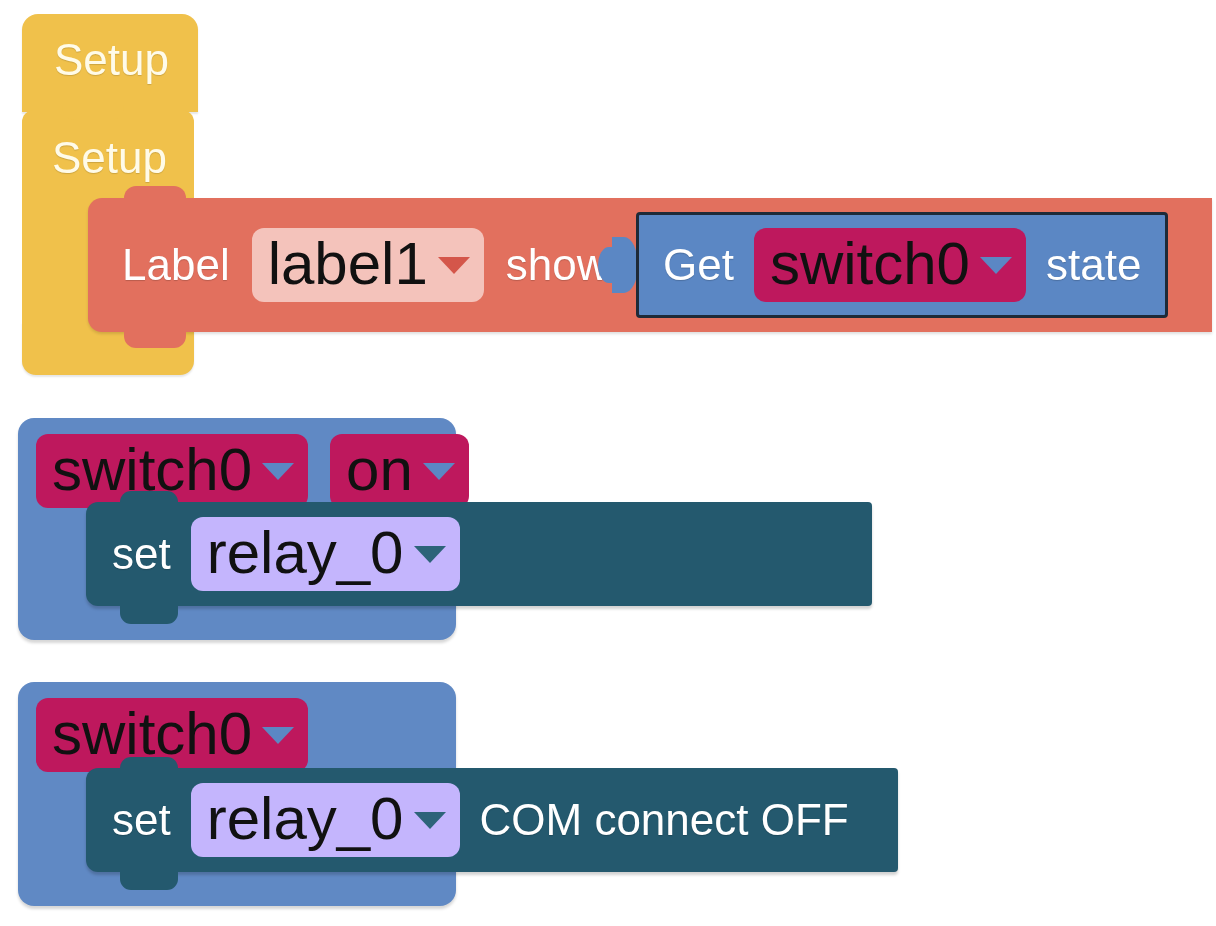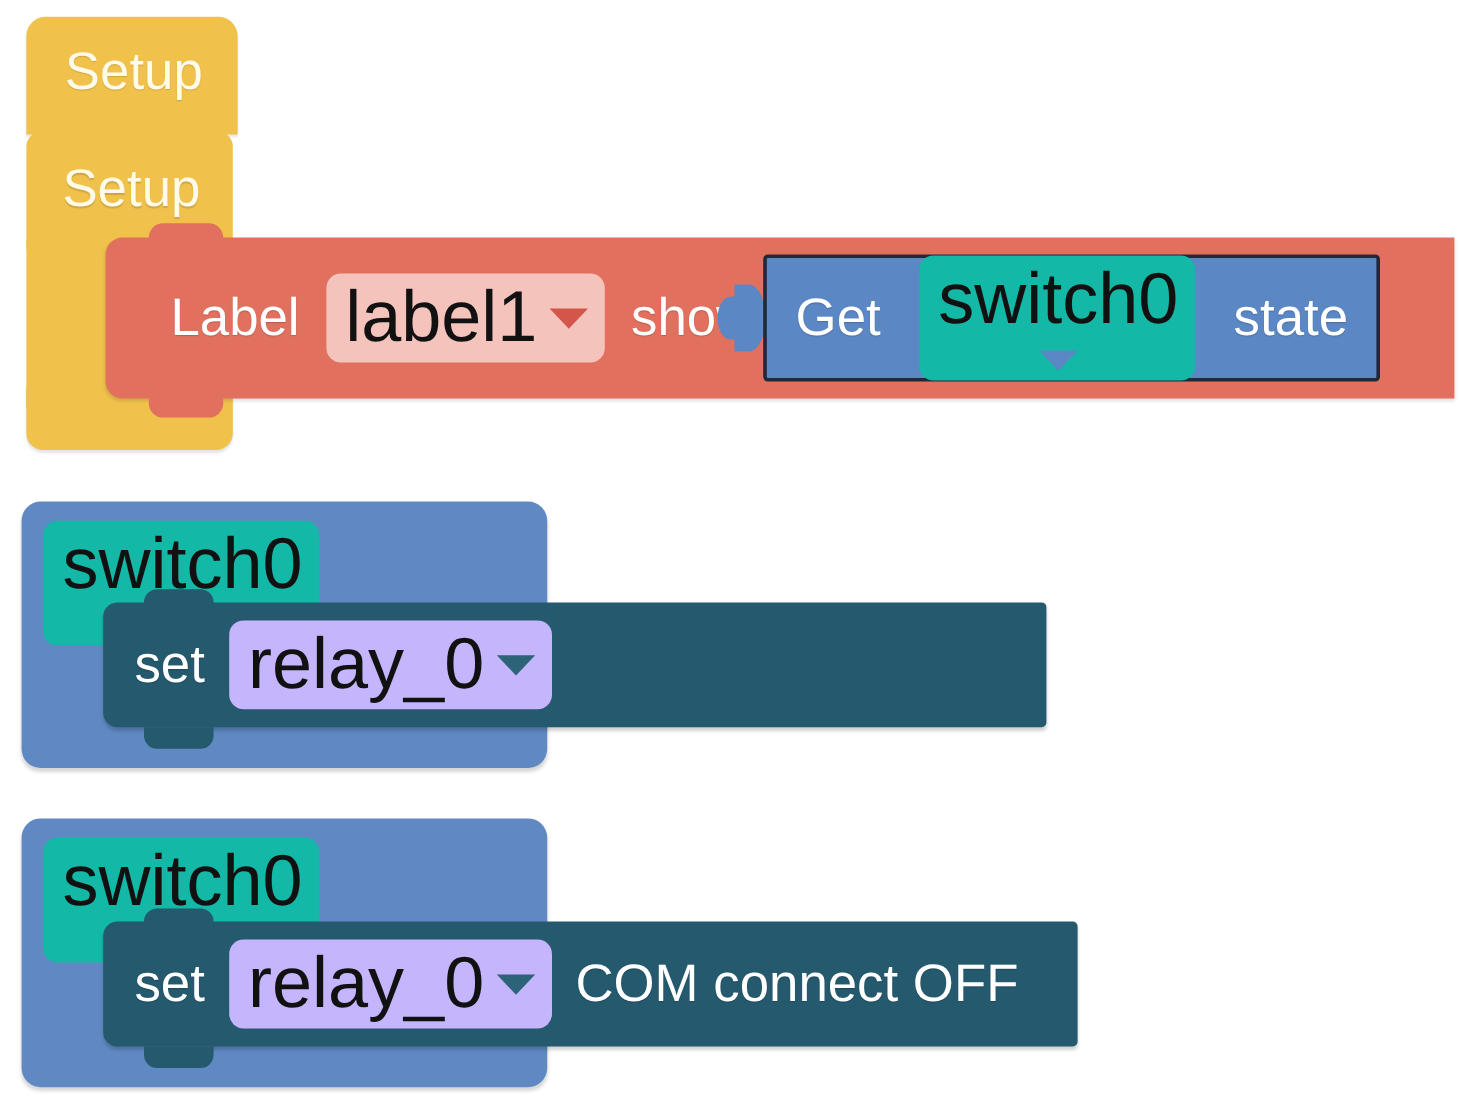--- a/index.html
+++ b/index.html
@@ -60,21 +60,21 @@
     border-right: 16px solid transparent;
     border-top-style: solid;
     border-top-width: 17px;
     flex: none;
     margin-top: 3px;
   }
 
   
   .dd.red       { background: #f4c3bb; }
   .dd.red .caret       { border-top-color: #d4564a; }
-  .dd.blue-lt   { background: #14b8a6; flex-direction: column; }
+  .dd.blue-lt   { background: #be185d; }
   .dd.blue-lt .caret   { border-top-color: #5b87c4; }
   .dd.teal-lt   { background: #c4b5fd; text-align: center; }
   .dd.teal-lt .caret   { border-top-color: #2d6379; }
 
   
   #setup-block {
     position: absolute;
     left: 22px;
     top: 14px;
     width: 176px;
@@ -184,21 +184,21 @@
     top: 130px;
     width: 62px;
     height: 20px;
     background: #e2705e;
     border-radius: 0 0 12px 12px;
   }
   #label-block .row {
     display: flex;
     align-items: center;
     gap: 22px;
-    margin-left: 54px;
+    margin-left: 34px;
   }
 
   
   #value-slot {
     position: absolute;
     left: 524px;
     top: 14px;
     display: flex;
     align-items: center;
   }
@@ -221,21 +221,21 @@
     background: #5b87c4;
     border-radius: 50% 0 0 50%;
   }
   #get-block {
     background: #5b87c4;
     border: 3px solid #1e2a38;
     border-radius: 4px;
     height: 106px;
     display: flex;
     align-items: center;
-    gap: 32px;
+    gap: 20px;
     padding: 6px 24px;
     box-sizing: border-box;
     position: relative;
     z-index: 6;
     justify-content: space-between;
   }
 
   
   .event-block {
     position: absolute;
@@ -334,20 +334,24 @@
 
         <span class="blk-text">state</span>
       </div>
     </div>
   </div>
 
   <div class="event-block" id="event-on">
     <div class="event-head">
       <span class="dd blue-lt">
         <span class="dd-val">switch0</span>
+        <span class="caret"></span>
+      </span>
+      <span class="dd blue-lt">
+        <span class="dd-val">on</span>
         <span class="caret"></span>
       </span>
     </div>
   </div>
 
   <div class="set-block" id="set-on">
     <div class="set-bump"></div>
     <div class="set-notch"></div>
     <span class="blk-text">set</span>
     <span class="dd teal-lt">

